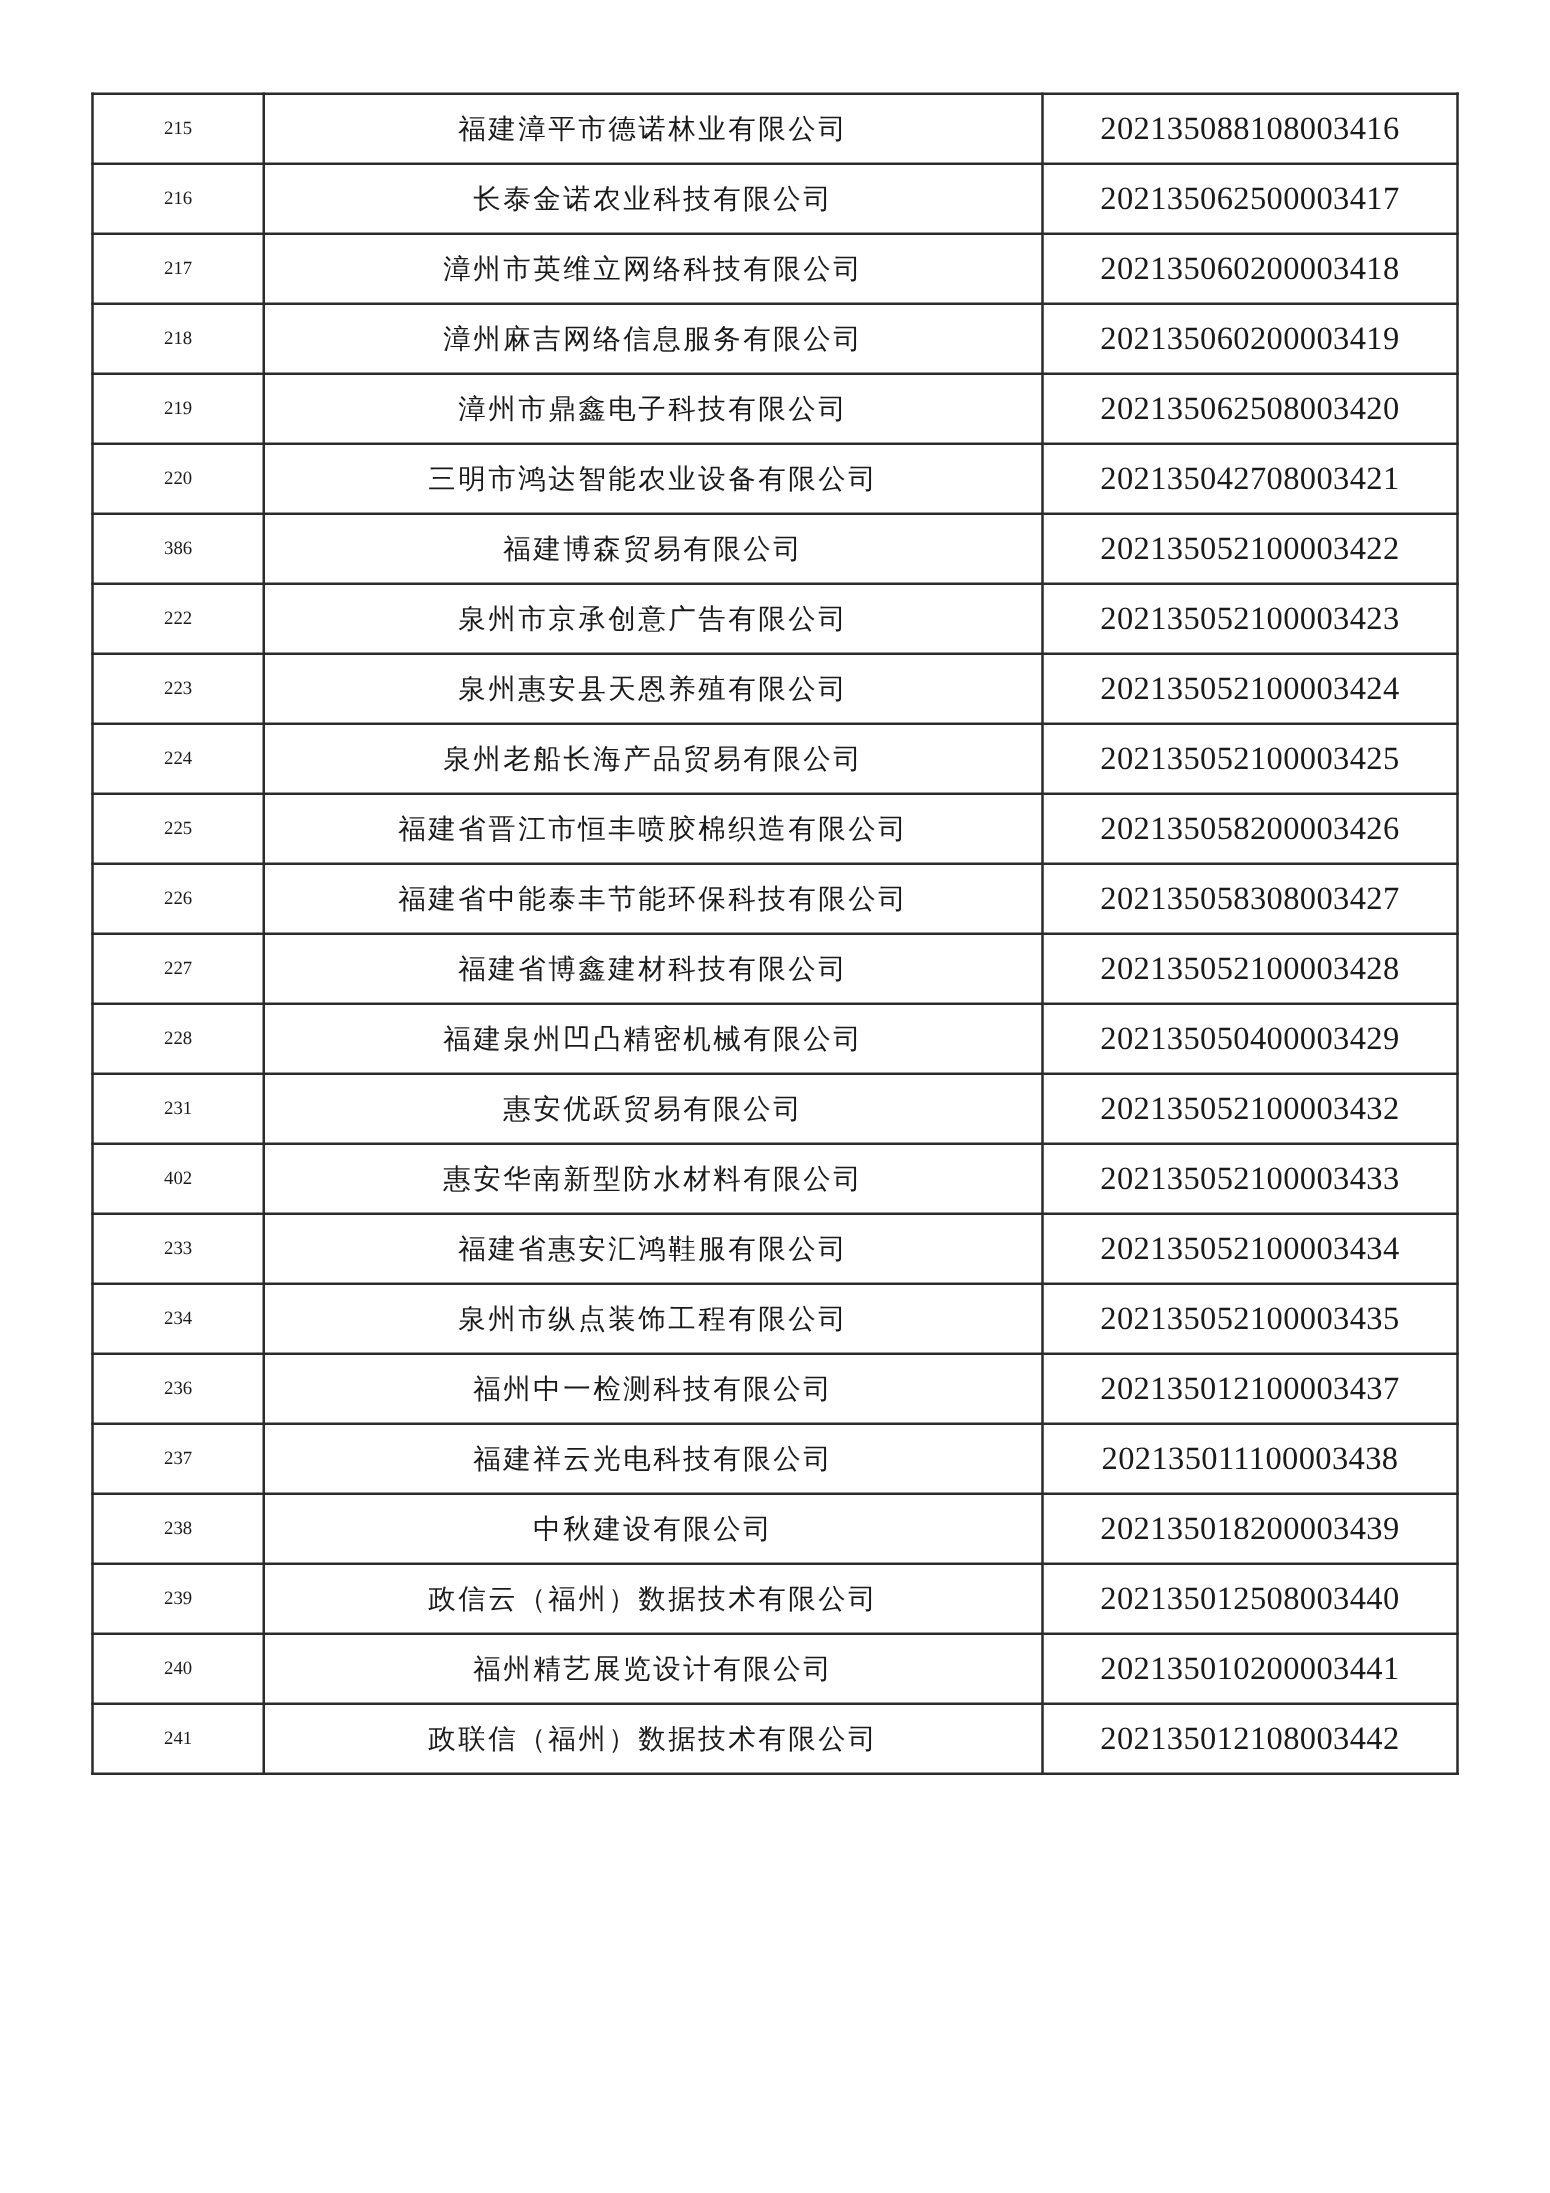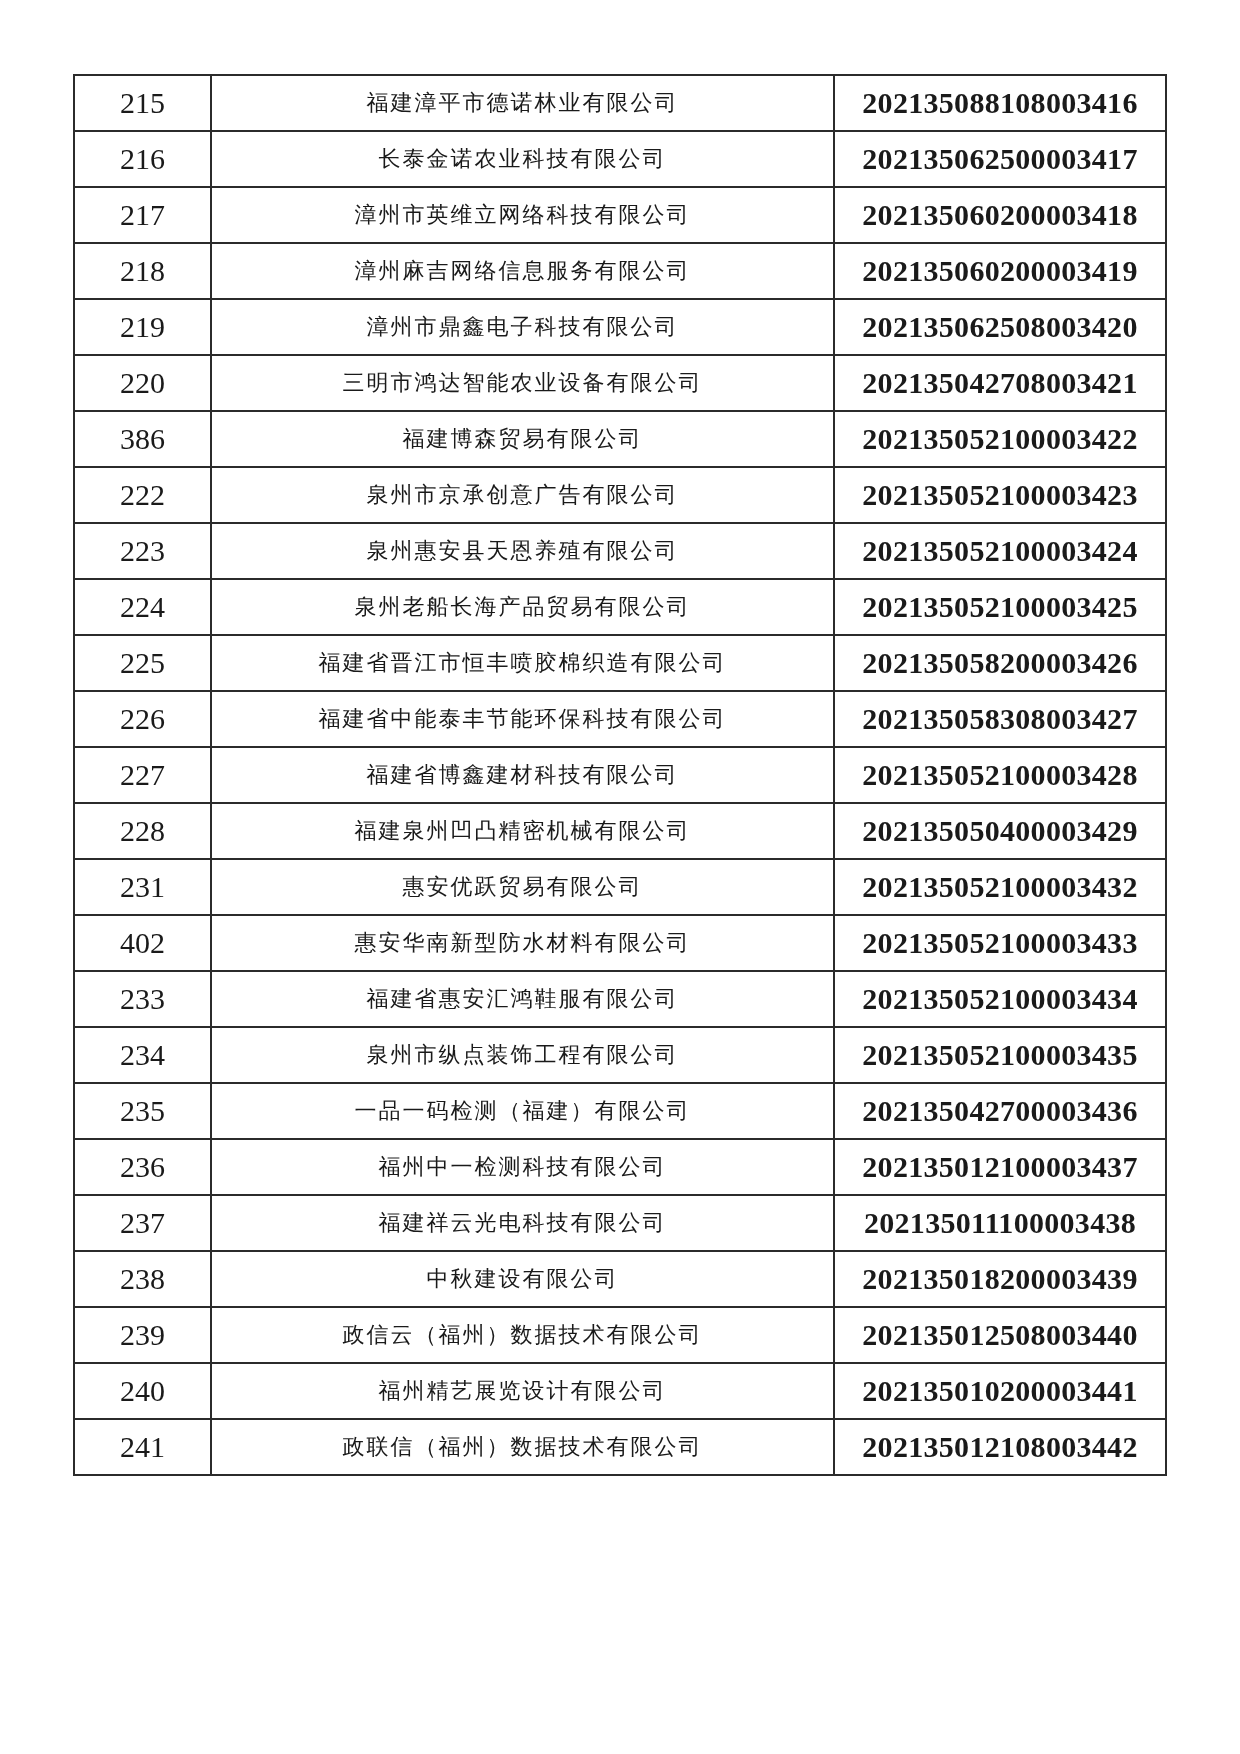--- a/index.html
+++ b/index.html
@@ -36,32 +36,31 @@
       text-align: center;
       vertical-align: middle;
       white-space: nowrap;
       overflow: hidden;
     }
     col.c-no { width: 137px; }
     col.c-name { width: 623px; }
     col.c-code { width: 332px; }
     .cell-no {
       font-family: "Liberation Serif", "DejaVu Serif", serif;
-      font-size: 30px;
+      font-size: 15px;
     }
     .cell-name {
       font-family: Liberation Serif, serif;
       font-size: 22px;
       letter-spacing: 2px;
     }
     .cell-code {
       font-family: "Liberation Serif", "DejaVu Serif", serif;
-      font-size: 30px;
+      font-size: 26px;
       letter-spacing: 0.3px;
-      font-weight: bold;
     }
   </style>
 </head>
 <body>
 
 <div class="page">
   <table class="registry">
     <colgroup>
       <col class="c-no">
       <col class="c-name">
@@ -152,25 +151,20 @@
           <td class="cell-no">233</td>
           <td class="cell-name">福建省惠安汇鸿鞋服有限公司</td>
           <td class="cell-code">202135052100003434</td>
         </tr>
         <tr>
           <td class="cell-no">234</td>
           <td class="cell-name">泉州市纵点装饰工程有限公司</td>
           <td class="cell-code">202135052100003435</td>
         </tr>
         <tr>
-          <td class="cell-no">235</td>
-          <td class="cell-name">一品一码检测（福建）有限公司</td>
-          <td class="cell-code">202135042700003436</td>
-        </tr>
-        <tr>
           <td class="cell-no">236</td>
           <td class="cell-name">福州中一检测科技有限公司</td>
           <td class="cell-code">202135012100003437</td>
         </tr>
         <tr>
           <td class="cell-no">237</td>
           <td class="cell-name">福建祥云光电科技有限公司</td>
           <td class="cell-code">202135011100003438</td>
         </tr>
         <tr>

